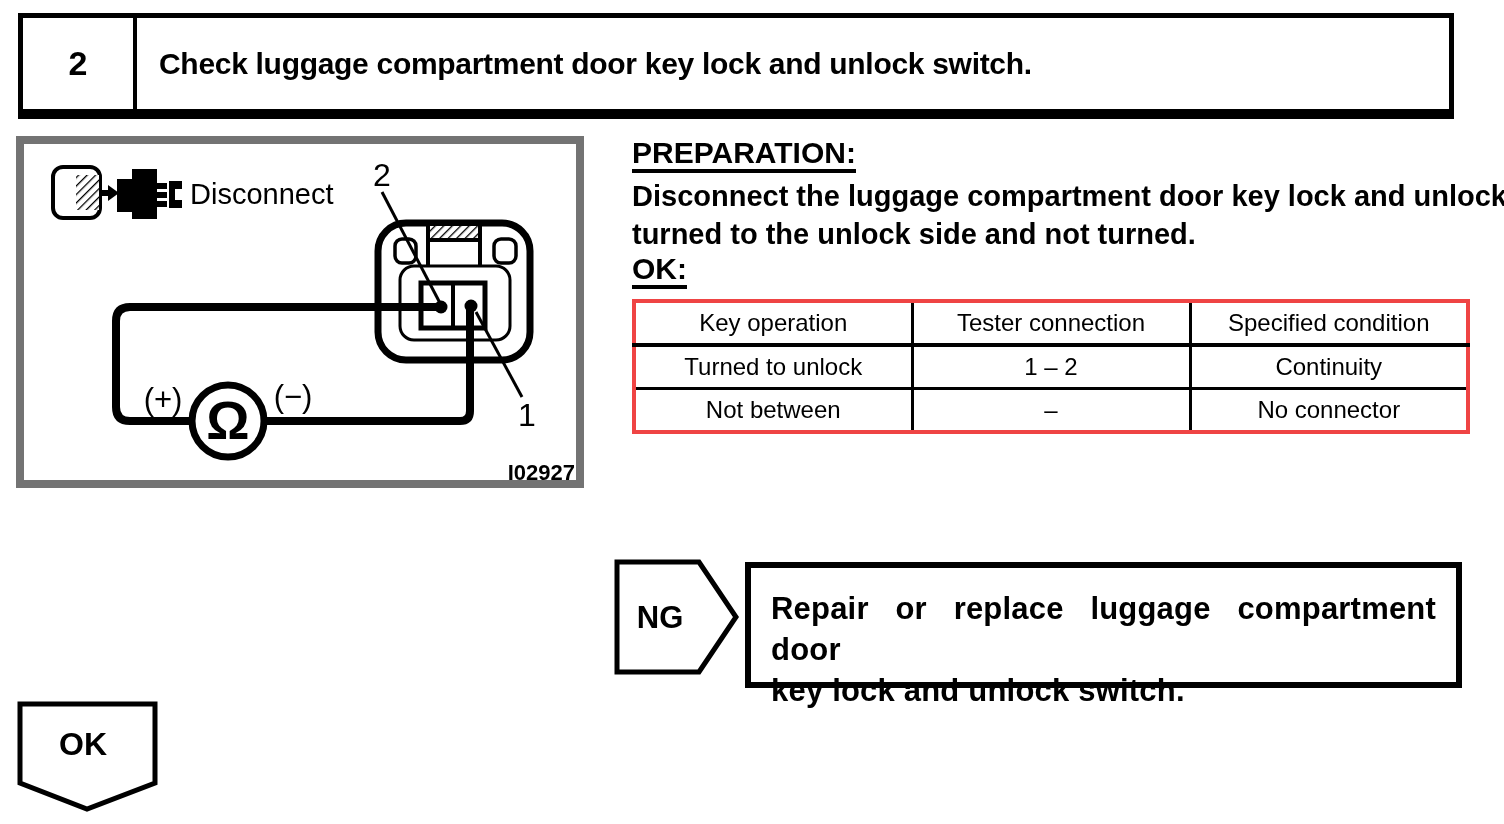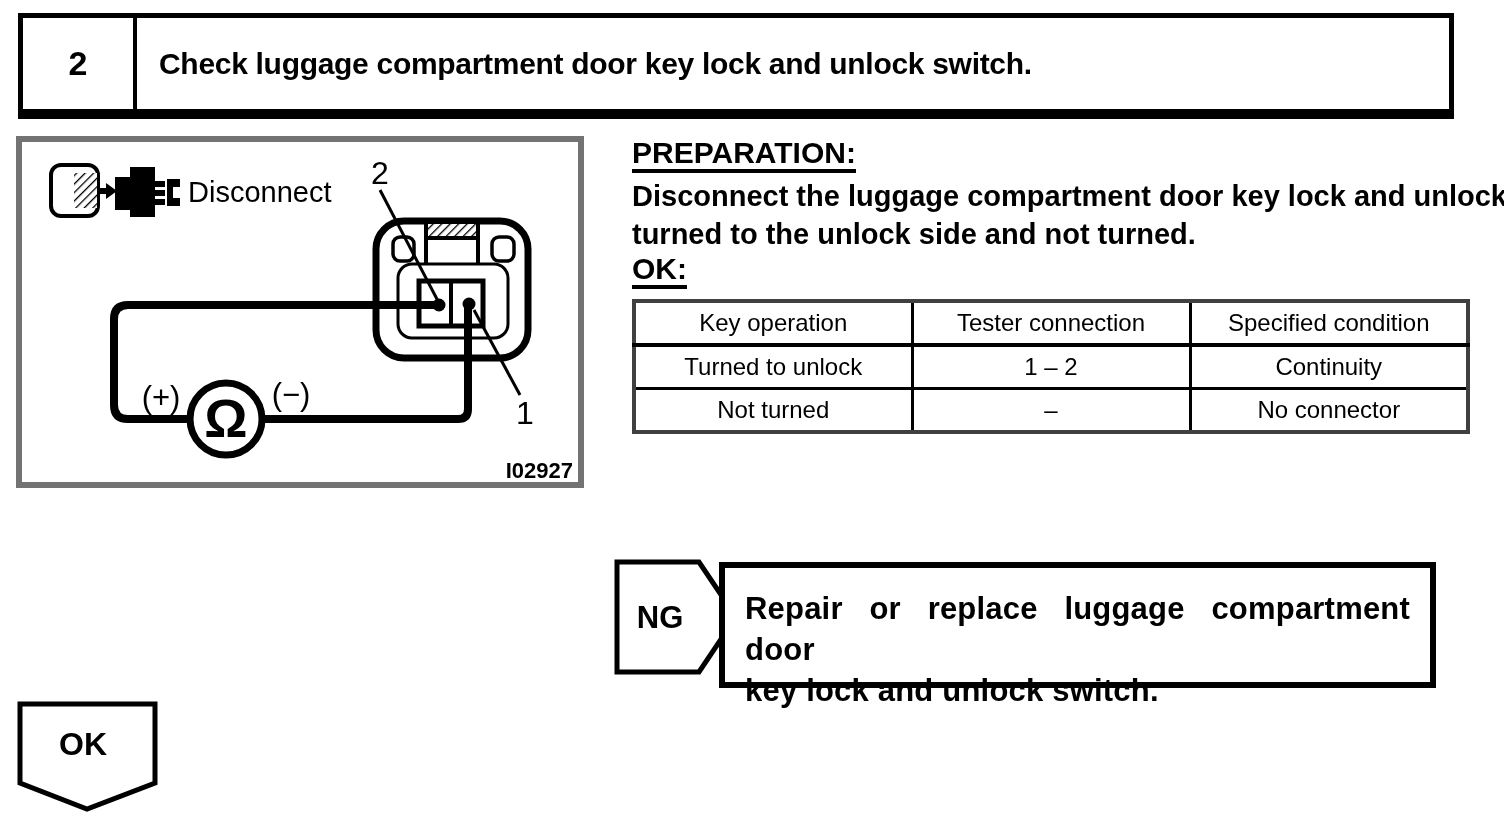--- a/index.html
+++ b/index.html
@@ -18,46 +18,46 @@
     align-items:center;justify-content:center;
     font-size:34px;font-weight:bold;
   }
   .title-cell{
     flex:1;display:flex;align-items:center;padding-left:22px;
     font-size:30px;font-weight:bold;letter-spacing:-0.3px;
   }
   
   .diagram-box{
     position:absolute;left:16px;top:136px;width:568px;height:352px;
-    border:6px solid #737373;box-sizing:border-box;background:#fff;
+    border:8px solid #737373;box-sizing:border-box;background:#fff;
   }
   .diagram-box svg{display:block;}
   svg text{font-family:"Liberation Sans",sans-serif;}
   
   .right-col{position:absolute;left:617px;top:138px;width:845px;margin-left:15px;}
   .h-row{height:40px;}
   .rc-heading{
     display:inline-block;font-size:30px;font-weight:bold;
     border-bottom:4px solid #000;padding-bottom:1px;line-height:30px;
   }
   .body-line{height:38px;font-size:29px;line-height:36px;white-space:nowrap;font-weight:bold;}
   
   .spec-table{
     border-collapse:collapse;width:838px;margin-top:5px;
-    border:4px solid #404040;table-layout:fixed;
+    border:4px solid #ef4444;table-layout:fixed;
   }
   .spec-table th,.spec-table td{
     border:3px solid #000;height:40px;text-align:center;vertical-align:middle;
     font-size:24px;font-weight:normal;padding:0;
   }
   .spec-table thead th{border-bottom-width:4px;}
   
   .ng-arrow{position:absolute;left:614px;top:558px;}
   .ng-box{
-    position:absolute;left:719px;top:562px;width:717px;height:126px;
+    position:absolute;left:745px;top:562px;width:717px;height:126px;
     border:6px solid #000;box-sizing:border-box;background:#fff;
     padding:20px 20px 0 20px;
   }
   .ng-line{font-size:31px;font-weight:bold;line-height:41px;letter-spacing:0.2px;}
   .ng-line.justified{text-align:justify;text-align-last:justify;}
   
   .ok-arrow{position:absolute;left:15px;top:698px;}
 </style>
 </head>
 <body>
@@ -139,21 +139,21 @@
           <th>Specified condition</th>
         </tr>
       </thead>
       <tbody>
         <tr>
           <td>Turned to unlock</td>
           <td>1 – 2</td>
           <td>Continuity</td>
         </tr>
         <tr>
-          <td>Not turned</td>
+          <td>Not between</td>
           <td>–</td>
           <td>No connector</td>
         </tr>
       </tbody>
     </table>
   </div>
 
   <svg class="ng-arrow" width="130" height="118" viewBox="0 0 130 118">
     <polygon points="3,4 85,4 122,59 85,114 3,114" fill="#fff" stroke="#000" stroke-width="5" stroke-linejoin="miter"></polygon>
     <text x="46" y="70" font-size="31" font-weight="bold" text-anchor="middle">NG</text>

